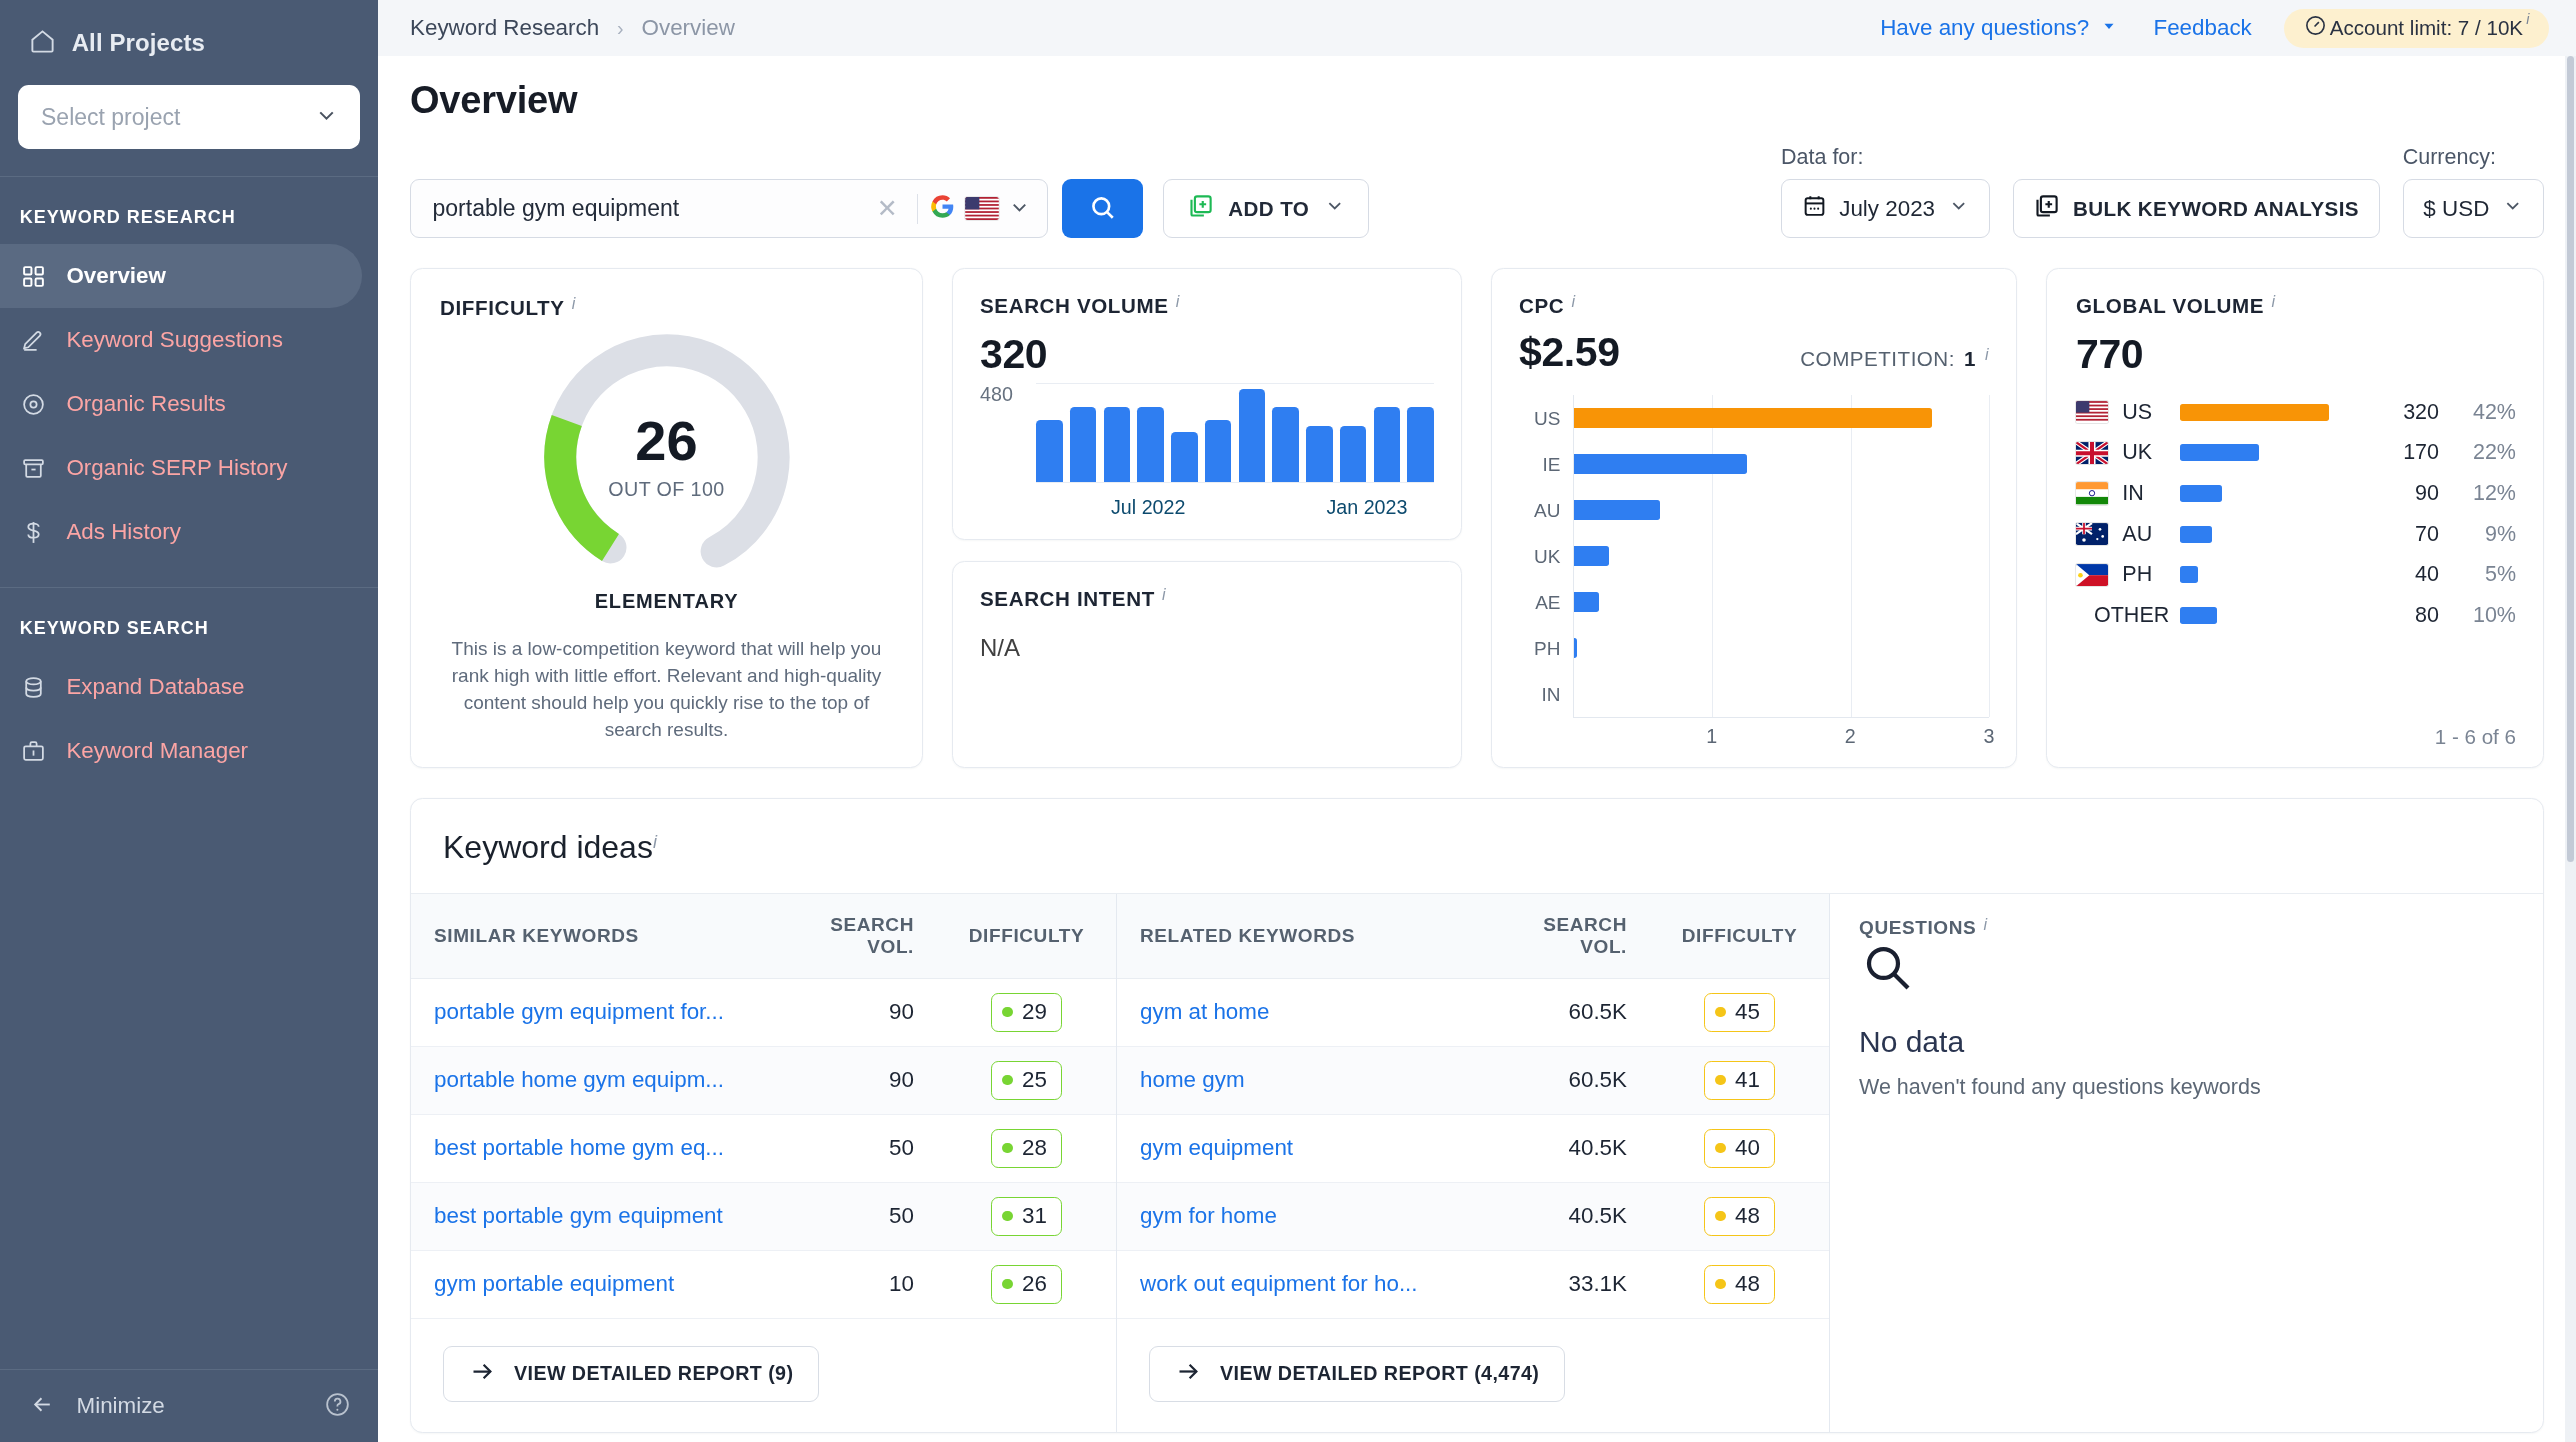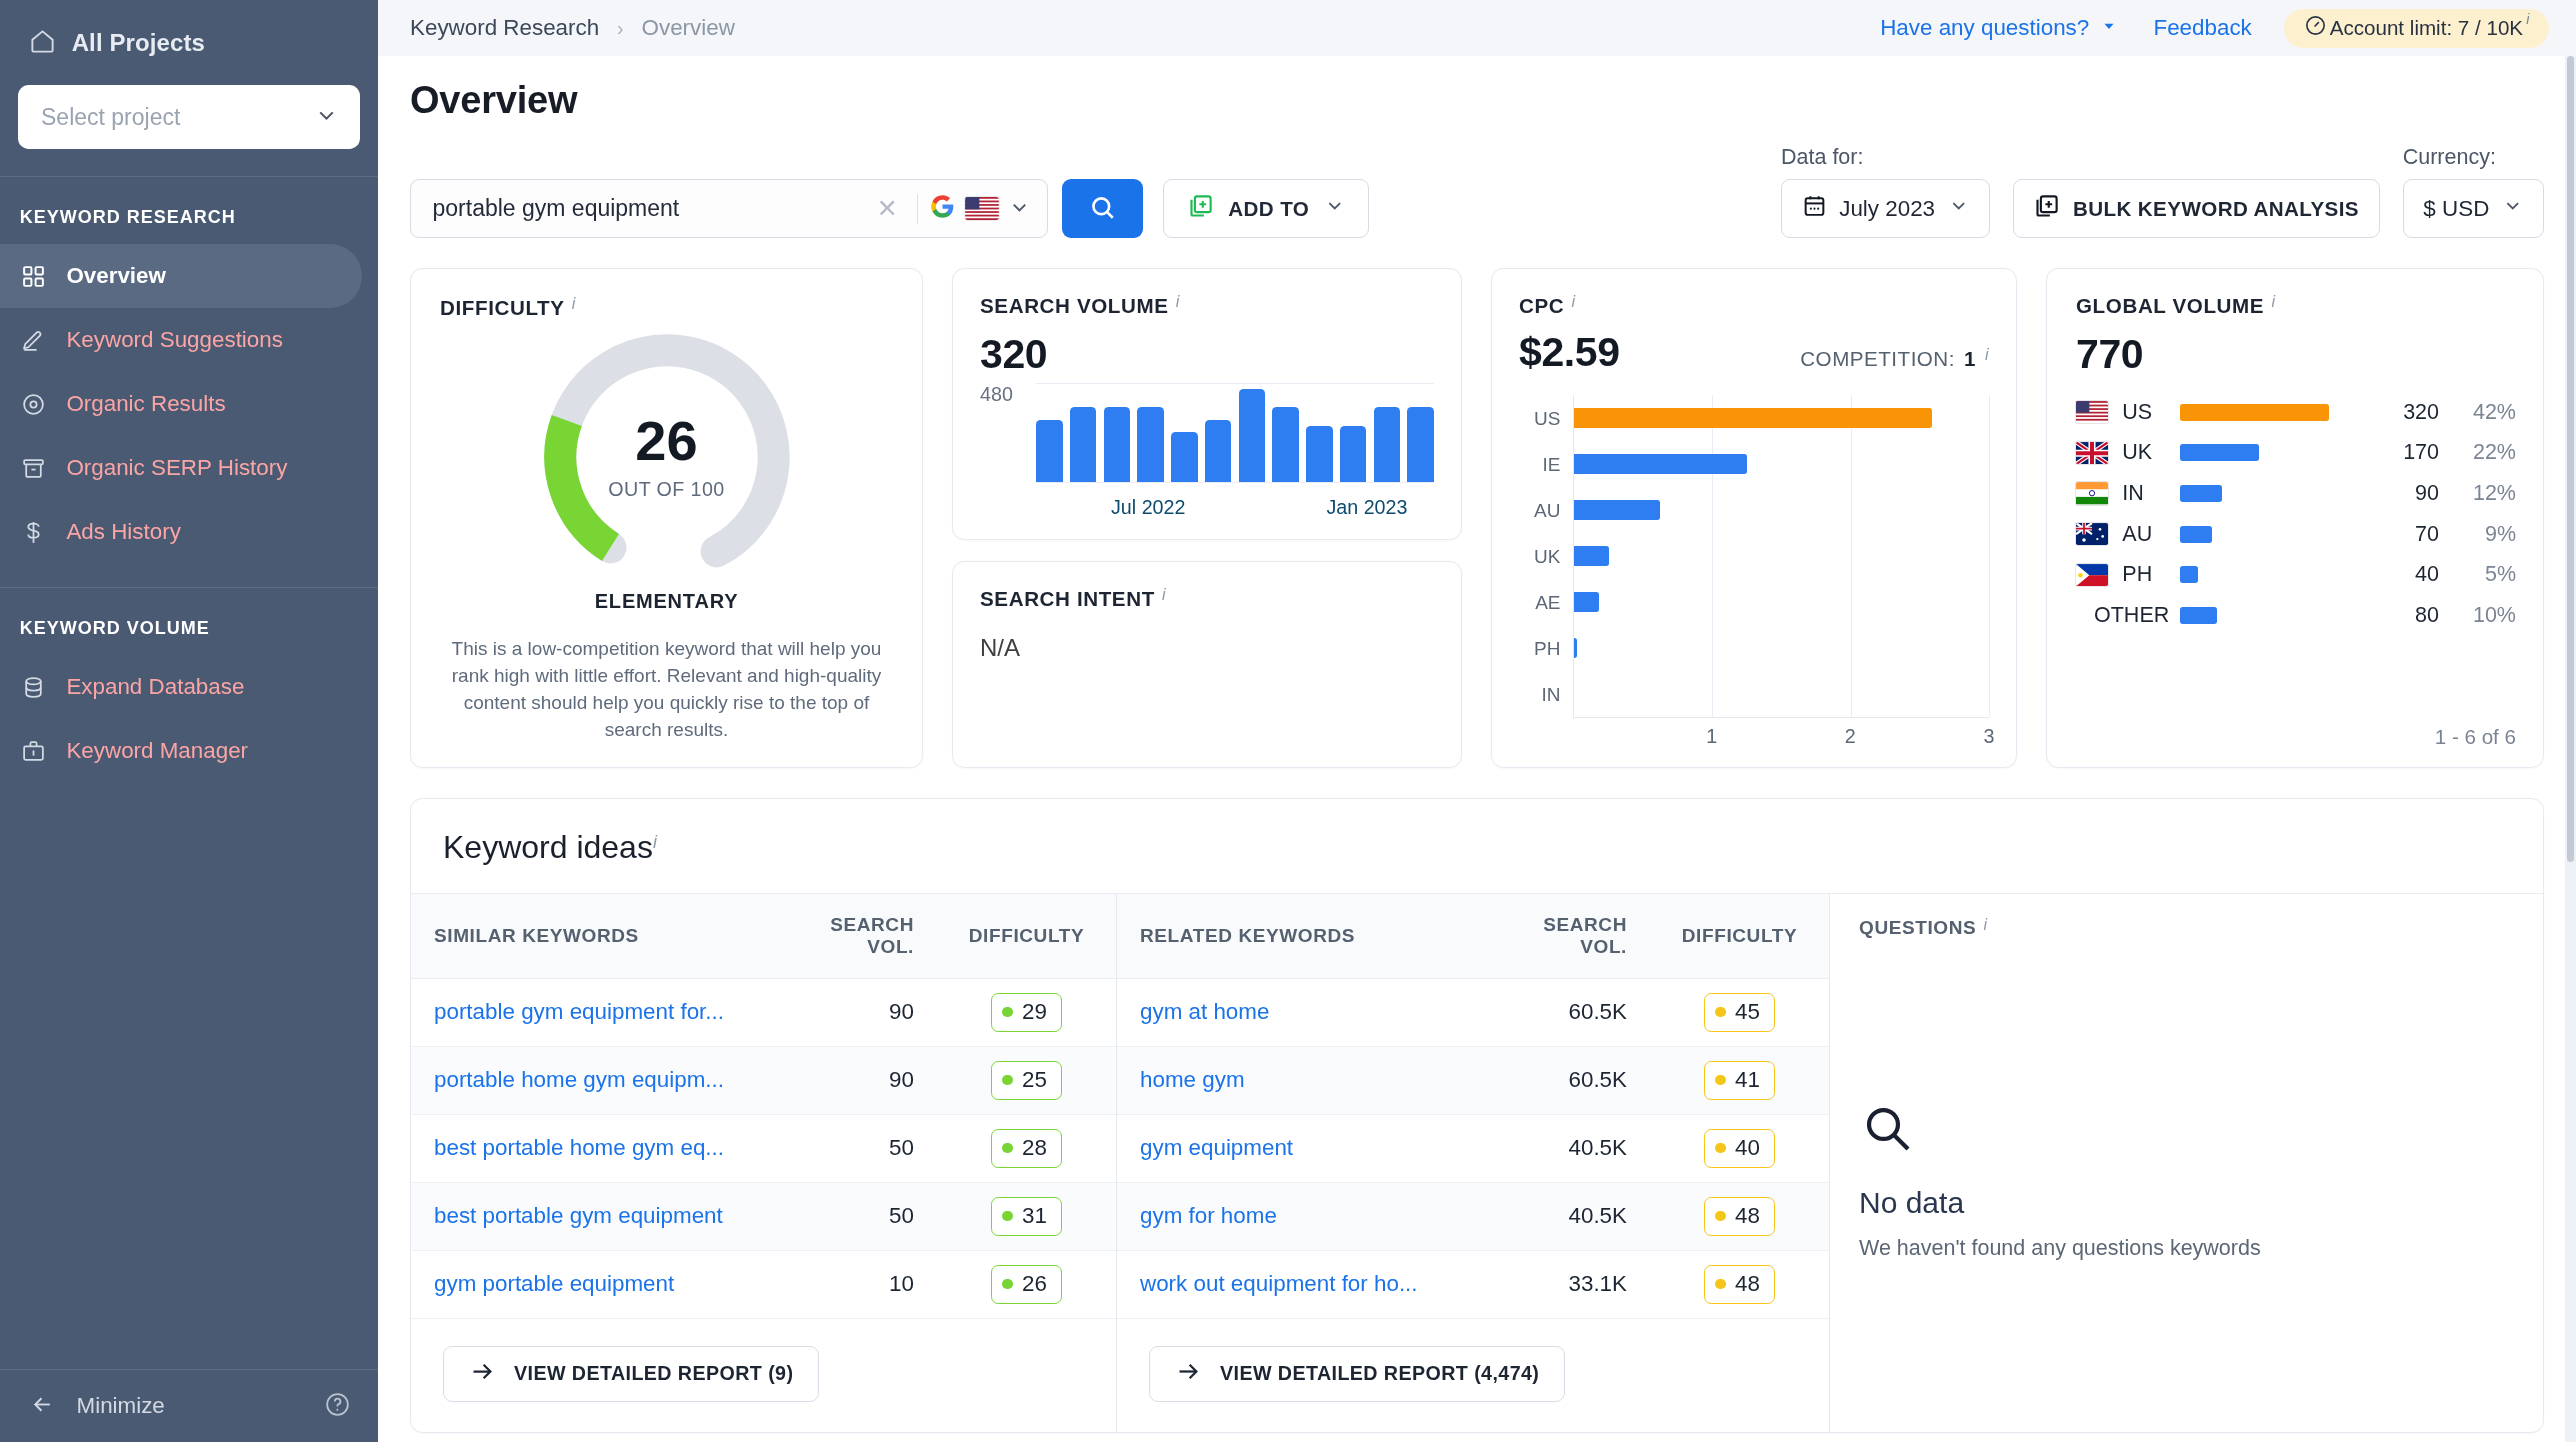--- a/index.html
+++ b/index.html
@@ -190,21 +190,21 @@
   .badge .dot { width: 10.7px; height: 10.7px; border-radius: 50%; background: #78d533; }
   .badge.warn { border-color: #f5c518; }
   .badge.warn .dot { background: #f5c518; }
   .panel-foot { padding: 27px 32px 30px 32px; }
   .rep-btn {
     display: inline-flex; align-items: center; gap: 18px; height: 56px; padding: 0 25px;
     border: 0.9px solid #d8dde5; border-radius: 9px; background: #fff; cursor: pointer;
     font-size: 19.7px; font-weight: 700; letter-spacing: 0.4px; color: #1d2533;
   }
   .q-head { padding: 23px 29px 0 29px; }
-  .q-empty { padding: 0 29px; display: flex; flex-direction: column; justify-content: flex-end; height: 322px; }
+  .q-empty { padding: 0 29px; display: flex; flex-direction: column; justify-content: flex-start; height: 322px; }
   .q-nodata { font-size: 30px; color: #2a3550; margin-top: 27px; }
   .q-sub { font-size: 21.5px; color: #5c6775; margin-top: 16px; }
 
   .scrollbar-v { position: absolute; top: 0; right: 0; width: 10.7px; bottom: 0; background: #eef1f5; }
   .scrollbar-thumb { position: absolute; top: 0; left: 1.8px; width: 7.2px; height: 806px; background: #c3cad6; border-radius: 5.4px; }
 </style>
 </head>
 <body>
 
 <div class="app">
@@ -278,21 +278,21 @@
               <path d="M17 6.5c0-2-2.2-3-5-3s-5 1-5 3.2c0 4.8 10 2.3 10 7 0 2.3-2.2 3.3-5 3.3s-5-1.1-5-3.2"></path>
             </svg>
         </span>
         <span>Ads History</span>
       </div>
     </div>
 
     <div class="sb-divider" style="margin-top:23px"></div>
 
     <div>
-      <div class="sb-section">KEYWORD VOLUME</div>
+      <div class="sb-section">KEYWORD SEARCH</div>
       <div class="sb-item">
         <span class="ic">
           <svg viewBox="0 0 24 24" fill="none" stroke="#d3dae4" stroke-width="1.7">
               <ellipse cx="12" cy="6" rx="7" ry="3"></ellipse>
               <path d="M5 6v12c0 1.7 3.1 3 7 3s7-1.3 7-3V6"></path>
               <path d="M5 12c0 1.7 3.1 3 7 3s7-1.3 7-3"></path>
             </svg>
         </span>
         <span>Expand Database</span>
       </div>

